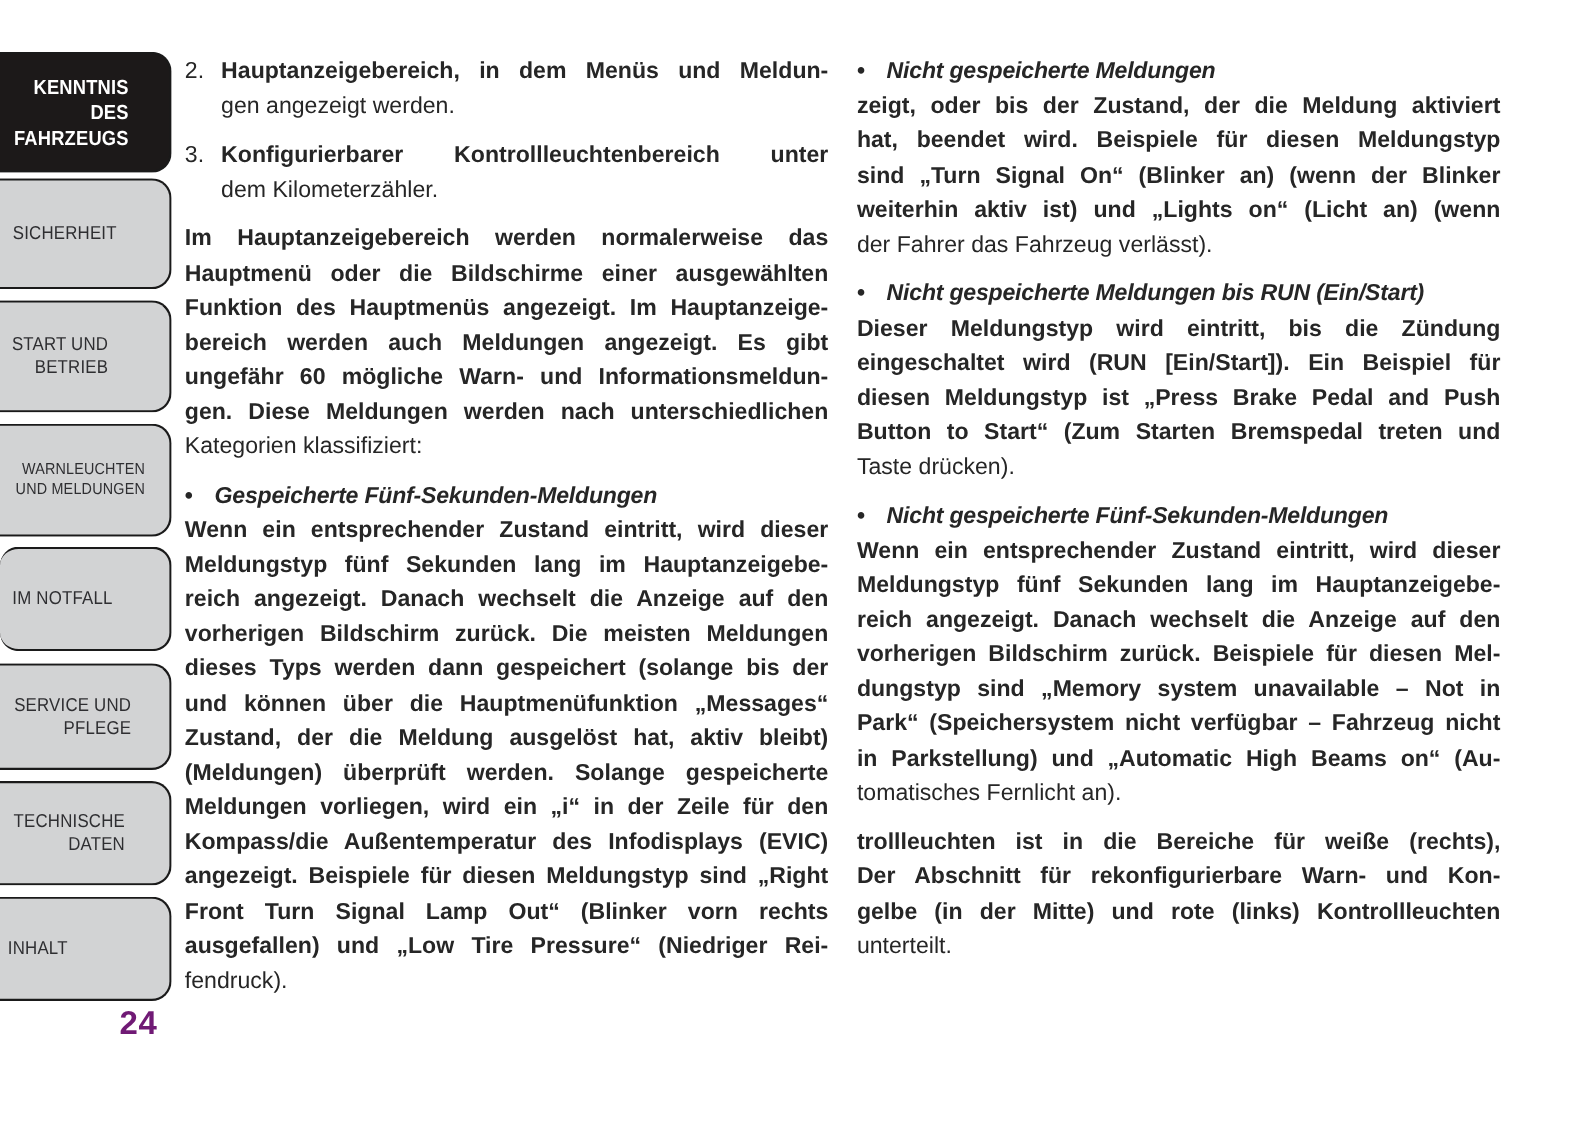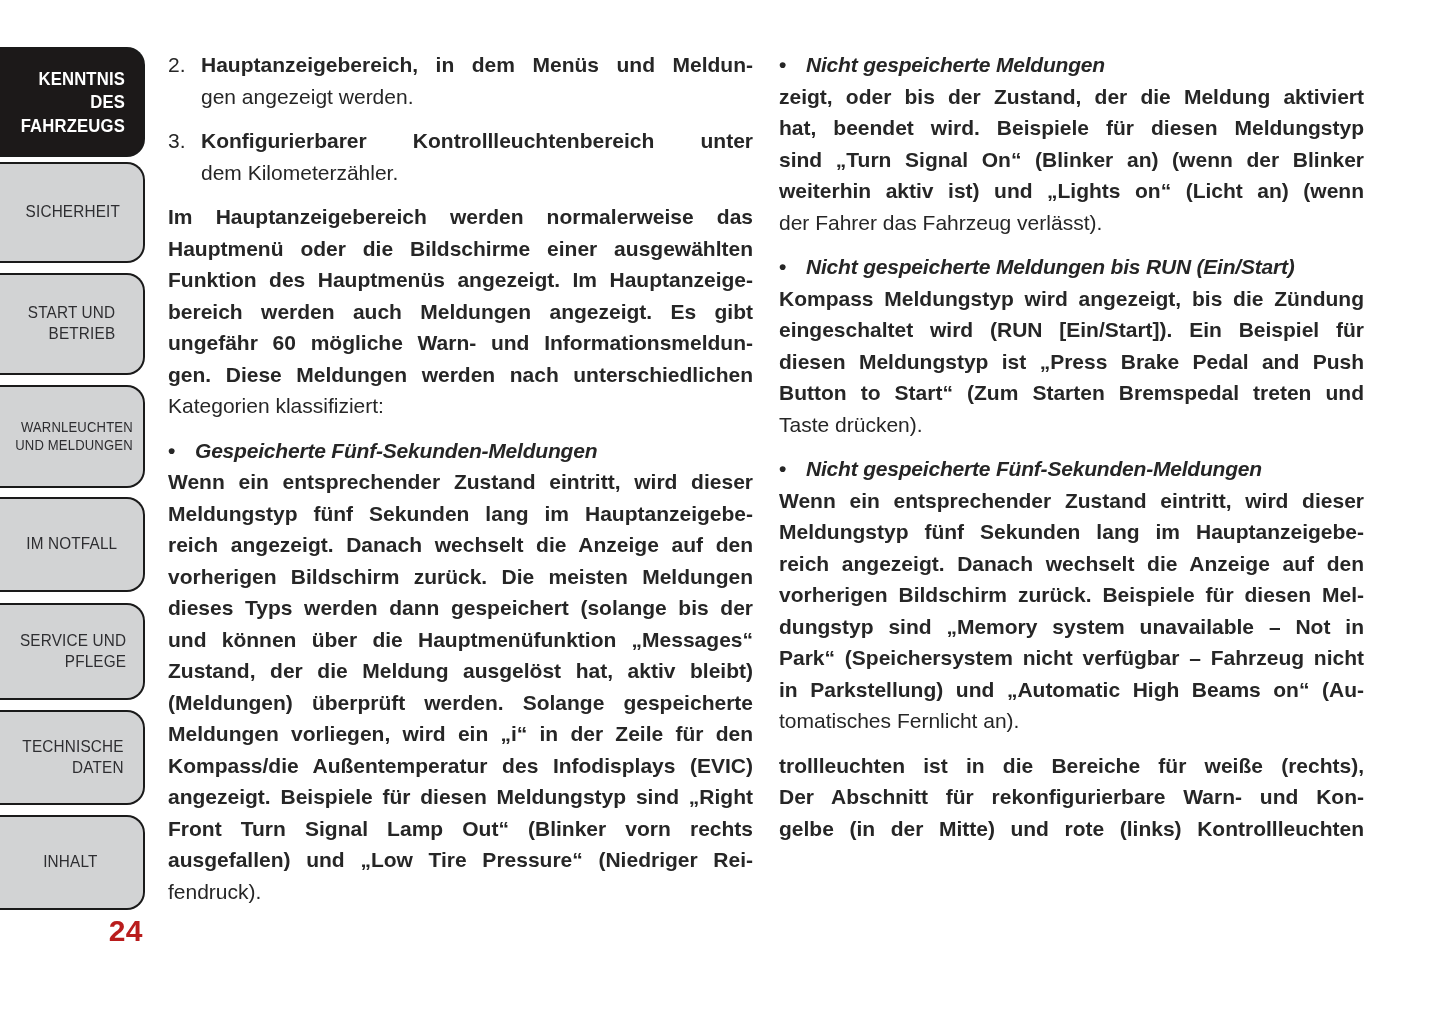--- a/index.html
+++ b/index.html
@@ -11,43 +11,43 @@
   body{
     width:1445px;height:1026px;
     background:#ffffff;
     font-family:"Liberation Sans",sans-serif;
     color:var(--text);
     position:relative;
     overflow:hidden;
   }
   
   .tab{
-    position:absolute;left:0;width:145px;
+    position:absolute;left:0;width:156px;
     background:var(--tab-gray);
     border:2px solid #1a1a1a;border-left:none;
     border-radius:0 18px 18px 0;
-    display:flex;align-items:center;justify-content:center;
+    display:flex;align-items:center;justify-content:flex-start;
     box-sizing:border-box;
     cursor:pointer;
   }
   .tab .label{
     white-space:pre-line;text-align:right;
     padding-right:11px;
     font-size:17px;line-height:1.22;
     color:#2e2e31;
     transform:scaleX(.9);transform-origin:100% 50%;
     letter-spacing:.2px;
   }
   .tab.small .label{font-size:14.5px;}
   .tab.active{background:var(--accent-black);}
   .tab.active .label{color:#ffffff;font-weight:bold;font-size:18.5px;line-height:1.25;}
   .page-number{
     position:absolute;left:0;top:914px;width:143px;
     text-align:right;
-    font-size:30px;font-weight:bold;color:#b91c1c;
+    font-size:30px;font-weight:bold;color:#701a75;
     letter-spacing:.5px;
   }
   
   .column{
     position:absolute;top:49px;width:585px;
     font-size:21px;line-height:31.5px;
     color:var(--text);
   }
   .column.left{left:168px;}
   .column.right{left:779px;}
@@ -76,21 +76,21 @@
       <span class="label">SICHERHEIT</span>
     </div>
     <div class="tab" style="top: 273px; height: 102px;">
       <span class="label">START UND
 BETRIEB</span>
     </div>
     <div class="tab small" style="top: 385px; height: 103px;">
       <span class="label">WARNLEUCHTEN
 UND MELDUNGEN</span>
     </div>
-    <div class="tab" style="top: 497px; height: 95px;">
+    <div class="tab" style="top: 497px; height: 95px; border-radius: 17px;">
       <span class="label">IM NOTFALL</span>
     </div>
     <div class="tab" style="top: 603px; height: 97px;">
       <span class="label">SERVICE UND
 PFLEGE</span>
     </div>
     <div class="tab" style="top: 710px; height: 95px;">
       <span class="label">TECHNISCHE
 DATEN</span>
     </div>
@@ -157,21 +157,21 @@
         <div class="line just">hat, beendet wird. Beispiele für diesen Meldungstyp</div>
         <div class="line just">sind „Turn Signal On“ (Blinker an) (wenn der Blinker</div>
         <div class="line just">weiterhin aktiv ist) und „Lights on“ (Licht an) (wenn</div>
         <div class="line">der Fahrer das Fahrzeug verlässt).</div>
       </div>
       <div class="block bullet-heading">
         <span class="bullet">•</span>
         <span class="htext">Nicht gespeicherte Meldungen bis RUN (Ein/Start)</span>
       </div>
       <div class="block paragraph">
-        <div class="line just">Kompass Meldungstyp wird angezeigt, bis die Zündung</div>
+        <div class="line just">Dieser Meldungstyp wird eintritt, bis die Zündung</div>
         <div class="line just">eingeschaltet wird (RUN [Ein/Start]). Ein Beispiel für</div>
         <div class="line just">diesen Meldungstyp ist „Press Brake Pedal and Push</div>
         <div class="line just">Button to Start“ (Zum Starten Bremspedal treten und</div>
         <div class="line">Taste drücken).</div>
       </div>
       <div class="block bullet-heading">
         <span class="bullet">•</span>
         <span class="htext">Nicht gespeicherte Fünf-Sekunden-Meldungen</span>
       </div>
       <div class="block paragraph">
@@ -181,15 +181,16 @@
         <div class="line just">vorherigen Bildschirm zurück. Beispiele für diesen Mel-</div>
         <div class="line just">dungstyp sind „Memory system unavailable – Not in</div>
         <div class="line just">Park“ (Speichersystem nicht verfügbar – Fahrzeug nicht</div>
         <div class="line just">in Parkstellung) und „Automatic High Beams on“ (Au-</div>
         <div class="line">tomatisches Fernlicht an).</div>
       </div>
       <div class="block paragraph">
         <div class="line just">trollleuchten ist in die Bereiche für weiße (rechts),</div>
         <div class="line just">Der Abschnitt für rekonfigurierbare Warn- und Kon-</div>
         <div class="line just">gelbe (in der Mitte) und rote (links) Kontrollleuchten</div>
+        <div class="line">unterteilt.</div>
       </div>
     </section>
 </main>
 
 </body></html>

